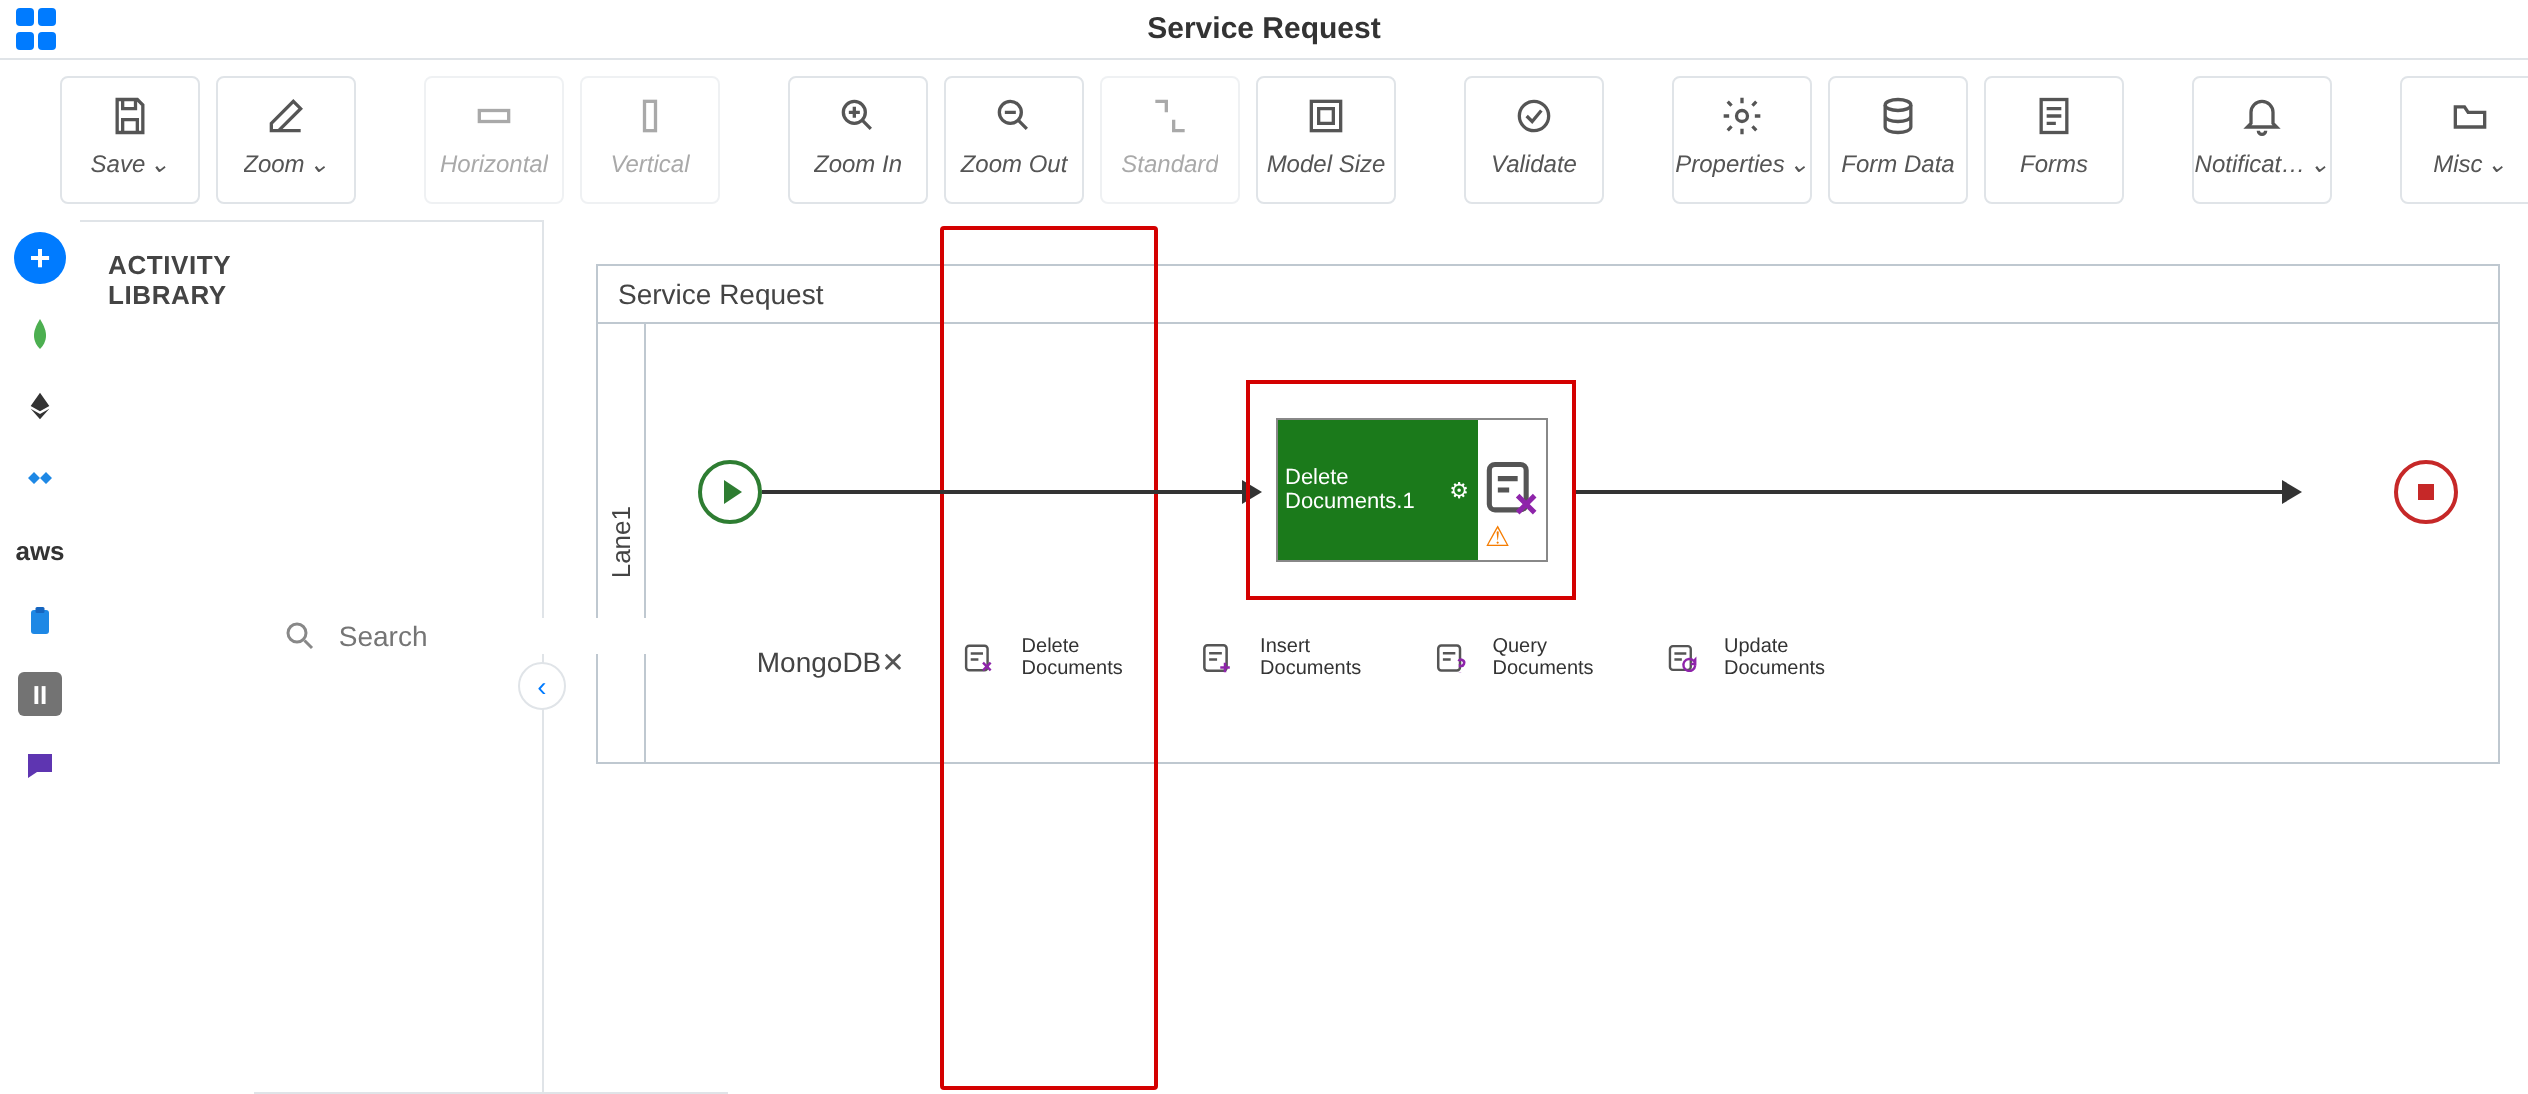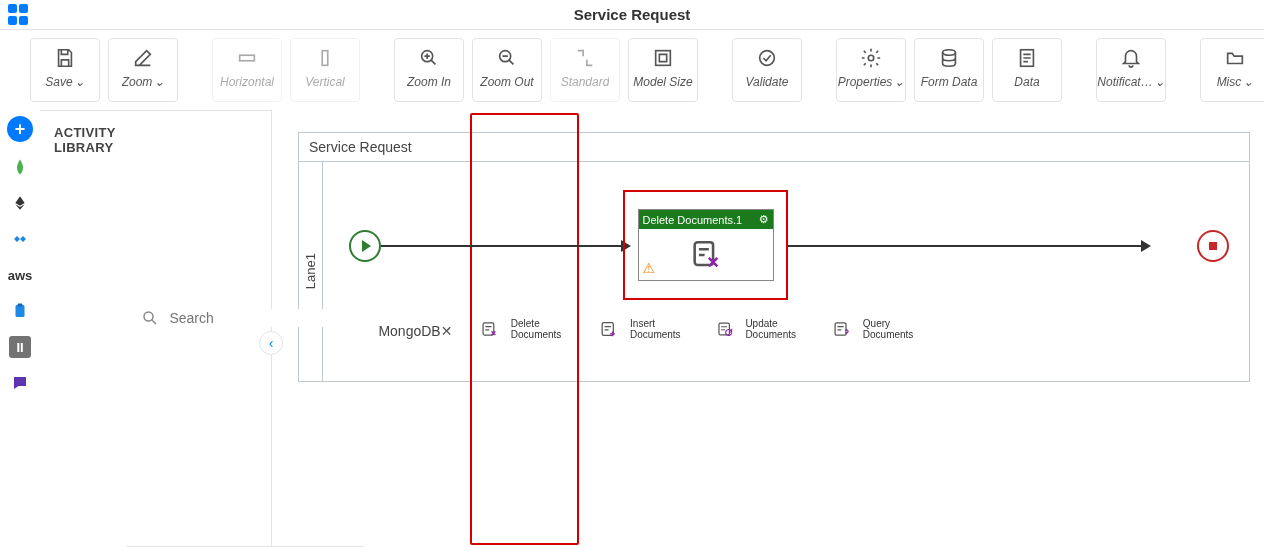--- a/index.html
+++ b/index.html
@@ -54,21 +54,21 @@
   .lane{flex:1;position:relative;}
   .node{position:absolute;}
   .start{left:26px;top:68px;width:32px;height:32px;border:2px solid #2e7d32;border-radius:50%;display:flex;align-items:center;justify-content:center;}
   .start::after{content:"";border-left:9px solid #2e7d32;border-top:6px solid transparent;border-bottom:6px solid transparent;margin-left:3px;}
   .end{right:20px;top:68px;width:32px;height:32px;border:2px solid var(--red);border-radius:50%;display:flex;align-items:center;justify-content:center;}
   .end::after{content:"";width:8px;height:8px;background:var(--red);}
   .line{position:absolute;top:83px;height:2px;background:#333;}
   .arrow{position:absolute;top:78px;border-left:10px solid #333;border-top:6px solid transparent;border-bottom:6px solid transparent;}
   
   .actnode-wrap{left:300px;top:28px;width:165px;height:110px;border:2px solid #d40000;display:flex;align-items:center;justify-content:center;}
-  .actnode{width:136px;height:72px;border:1px solid #888;background:#fff;display:flex;flex-direction:column;position:relative;}
+  .actnode{width:136px;height:72px;border:1px solid #888;background:#fff;display:flex;flex-direction:row;position:relative;}
   .actnode-h{background:#1b7a1b;color:#fff;font-size:11px;padding:3px 4px;display:flex;justify-content:space-between;align-items:center;}
   .actnode-h .gear{font-size:11px;}
   .actnode-b{flex:1;display:flex;align-items:center;justify-content:center;position:relative;}
   .warn{position:absolute;left:4px;bottom:4px;color:#f57c00;font-size:14px;}
   .doc-del{width:34px;height:34px;}
 </style>
 </head>
 <body>
 
 <div class="header">
@@ -156,21 +156,21 @@
         <ellipse cx="12" cy="6" rx="7" ry="3"></ellipse>
         <path d="M5 6v12c0 1.7 3.1 3 7 3s7-1.3 7-3V6M5 12c0 1.7 3.1 3 7 3s7-1.3 7-3"></path>
       </svg>
     <span class="lbl">Form Data</span>
   </div>
   <div class="tool">
     <svg width="22" height="22" viewBox="0 0 24 24">
         <rect x="5" y="3" width="14" height="18"></rect>
         <path d="M8 8h8M8 12h8M8 16h5"></path>
       </svg>
-    <span class="lbl">Data</span>
+    <span class="lbl">Forms</span>
   </div>
   <div class="spacer"></div>
   <div class="tool">
     <svg width="22" height="22" viewBox="0 0 24 24">
         <path d="M6 16V10a6 6 0 1 1 12 0v6l2 2H4zM10 20a2 2 0 0 0 4 0"></path>
       </svg>
     <span class="lbl"><span>Notificat…</span><span class="chev">⌄</span></span>
   </div>
   <div class="spacer"></div>
   <div class="tool">
@@ -242,31 +242,31 @@
           <rect x="4" y="4" width="14" height="16" rx="2"></rect>
           <path d="M7 9h8M7 13h5"></path>
           <path d="M17 15v6M14 18h6" stroke="#8e24aa"></path>
         </svg>
       <span>Insert Documents</span>
     </div>
     <div class="activity">
       <svg width="26" height="26" viewBox="0 0 24 24">
           <rect x="4" y="4" width="14" height="16" rx="2"></rect>
           <path d="M7 9h8M7 13h5"></path>
-          <path d="M21 17a4 4 0 1 1-1-3l1-1v3h-3" stroke="#8e24aa"></path>
-        </svg>
-      <span>Update Documents</span>
+          <path d="M17 14a2 2 0 1 1 1 3v1M18 21v.1" stroke="#8e24aa"></path>
+        </svg>
+      <span>Query Documents</span>
     </div>
     <div class="activity">
       <svg width="26" height="26" viewBox="0 0 24 24">
           <rect x="4" y="4" width="14" height="16" rx="2"></rect>
           <path d="M7 9h8M7 13h5"></path>
-          <path d="M17 14a2 2 0 1 1 1 3v1M18 21v.1" stroke="#8e24aa"></path>
-        </svg>
-      <span>Query Documents</span>
+          <path d="M21 17a4 4 0 1 1-1-3l1-1v3h-3" stroke="#8e24aa"></path>
+        </svg>
+      <span>Update Documents</span>
     </div>
 
     <div class="collapse">‹</div>
   </div>
 
   <div class="canvas">
     <div class="process">
       <div class="ptitle">Service Request</div>
       <div class="lanewrap">
         <div class="lanehdr">

